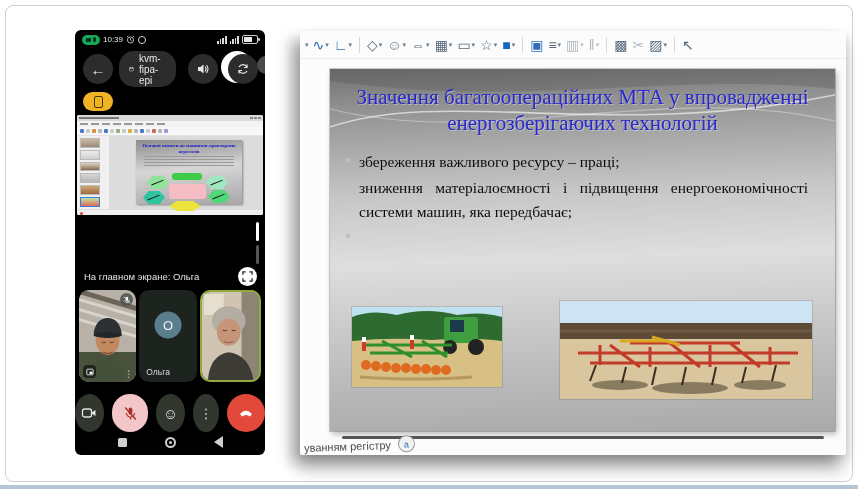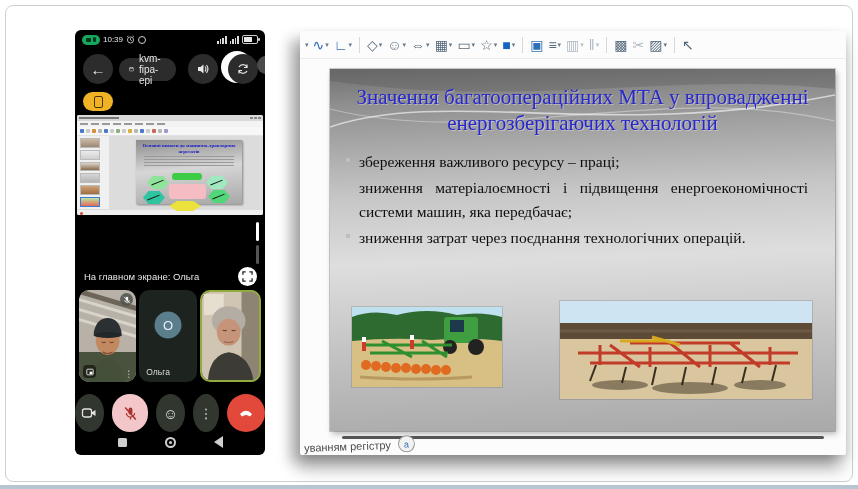--- a/index.html
+++ b/index.html
@@ -24,21 +24,21 @@
   .sig{display:flex;align-items:flex-end;gap:1px;height:8px;}
   .sig i{display:block;width:1.6px;background:#dcdcdc;}
   .batt{width:14px;height:7px;border:1px solid #cfcfcf;border-radius:2px;position:relative;}
   .batt i{position:absolute;left:1px;top:1px;bottom:1px;width:8px;background:#e8e8e8;}
   .batt:after{content:"";position:absolute;right:-3px;top:2px;width:2px;height:3px;background:#cfcfcf;border-radius:1px;}
 
   .p-header{position:absolute;left:0;top:22px;right:0;height:34px;display:flex;align-items:center;
             padding:0 8px;gap:6px;}
   .cbtn{width:30px;height:30px;border-radius:50%;background:#2c2c2c;display:flex;align-items:center;
         justify-content:center;color:#e8e8e8;font-size:15px;flex:none;}
-  .meet-pill{height:23px;border-radius:15px;background:#2c2c2c;display:flex;align-items:center;
+  .meet-pill{height:36px;border-radius:15px;background:#2c2c2c;display:flex;align-items:center;
              gap:5px;padding:0 10px;color:#e8e8e8;font-size:10px;}
   .p-header .spacer{flex:1;}
   .flip-wrap{position:relative;width:34px;height:32px;flex:none;}
   .flip-halo{position:absolute;left:-3px;top:-2px;width:32px;height:32px;border-radius:50%;background:#fff;}
   .flip-wrap .cbtn{position:absolute;left:4px;top:1px;}
   .edge-blob{position:absolute;right:-10px;top:26px;width:18px;height:18px;border-radius:50%;background:#4a4a4a;}
 
   .yellow-badge{position:absolute;left:8px;top:62px;width:30px;height:19px;border-radius:10px;
                 background:#f0b325;display:flex;align-items:center;justify-content:center;}
   .door-ico{width:7px;height:10px;border:1.5px solid #4a3506;border-radius:2px;}
@@ -476,21 +476,21 @@
     <div class="slide">
       <svg class="waves" viewBox="0 0 505 95" preserveAspectRatio="none">
         <path d="M0 58 C120 18 280 72 505 26" stroke="rgba(255,255,255,.6)" stroke-width="1.6" fill="none"></path>
         <path d="M0 40 C160 80 330 12 505 52" stroke="rgba(255,255,255,.35)" stroke-width="1.2" fill="none"></path>
         <path d="M0 12 C200 40 340 2 505 20 L505 0 L0 0 Z" fill="rgba(90,90,90,.35)"></path>
       </svg>
       <div class="s-title">Значення багатоопераційних МТА у впровадженні енергозберігаючих технологій</div>
       <div class="s-body">
         <div class="b-item"><span class="bm"></span><span>збереження важливого ресурсу – праці;</span></div>
         <div class="b-item"><span class="bm"></span><span>зниження матеріалоємності і підвищення енергоекономічності системи машин, яка передбачає;</span></div>
-        <div class="b-item"><span class="bm"></span><span>зниження затрат через поєднання технологічних операцій.</span></div>
+        <div class="b-item"><span class="bm"></span></div>
       </div>
 
       <svg class="photo left" viewBox="0 0 150 80" preserveAspectRatio="none">
         <rect width="150" height="80" fill="#bfe0ef"></rect>
         <path d="M0 36 L0 10 Q20 2 45 8 Q75 0 105 8 Q130 4 150 10 L150 36 Z" fill="#2e6b31"></path>
         <path d="M0 80 V34 Q40 30 80 33 Q120 30 150 34 V80 Z" fill="#d8c084"></path>
         <rect x="92" y="10" width="34" height="26" rx="3" fill="#3f9e3f"></rect>
         <rect x="98" y="13" width="14" height="12" fill="#1d3a4a"></rect>
         <circle cx="98" cy="40" r="7" fill="#222"></circle>
           <circle cx="124" cy="40" r="8" fill="#222"></circle>

